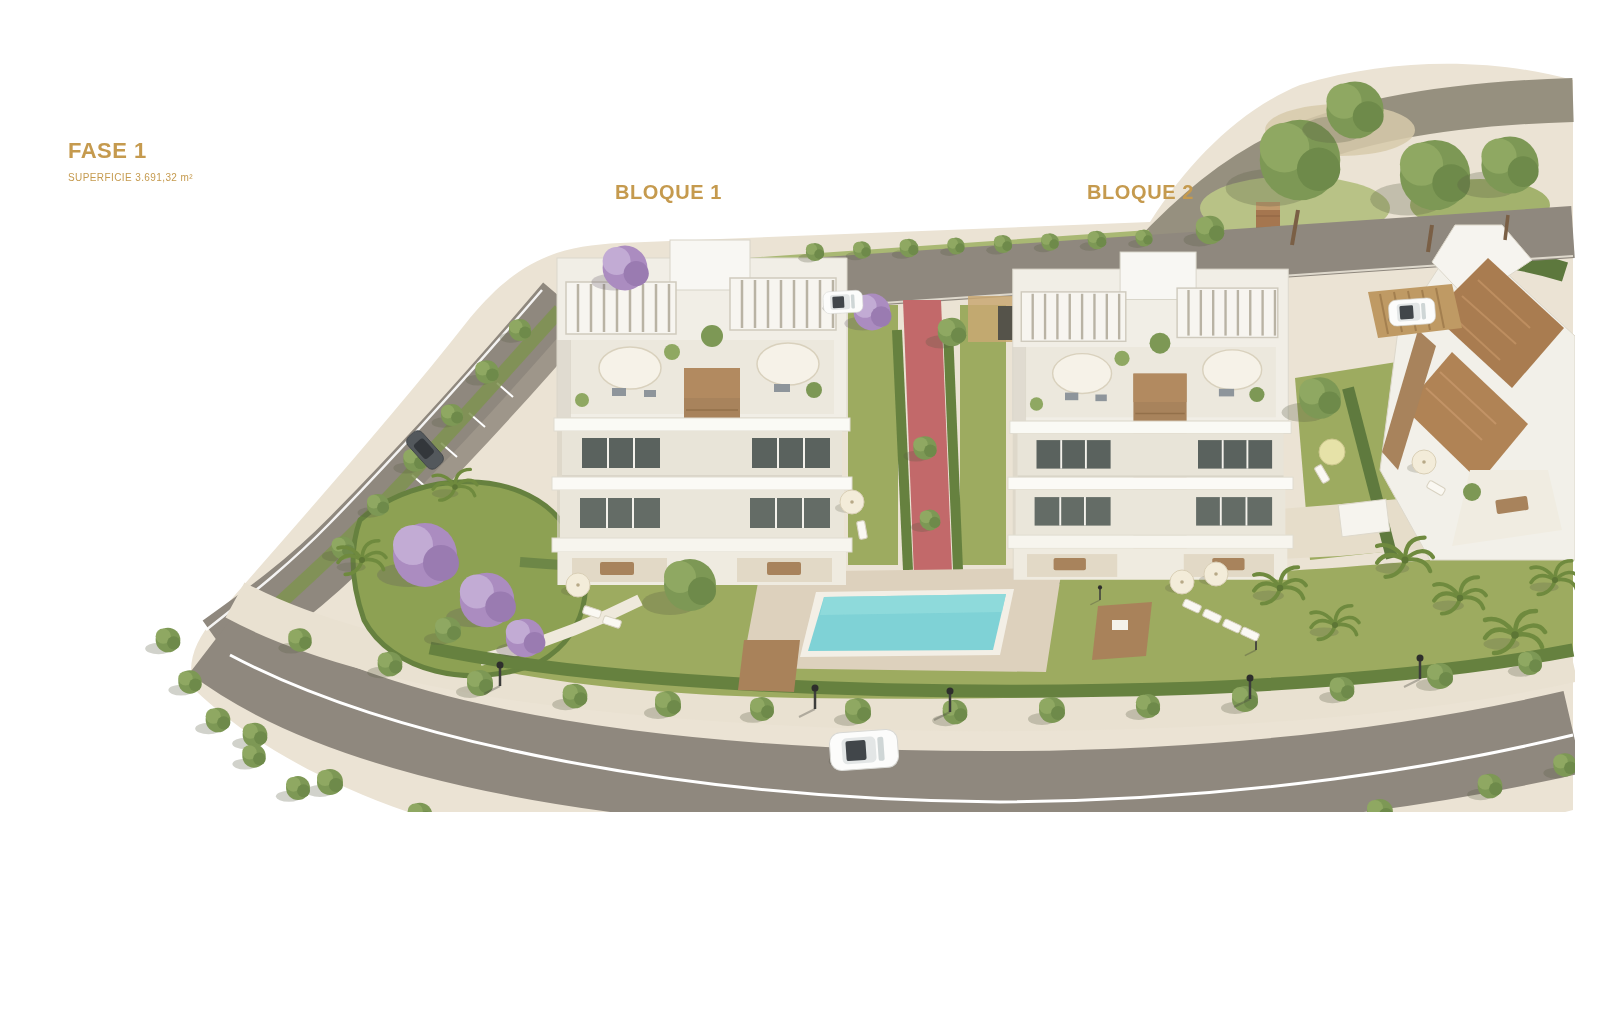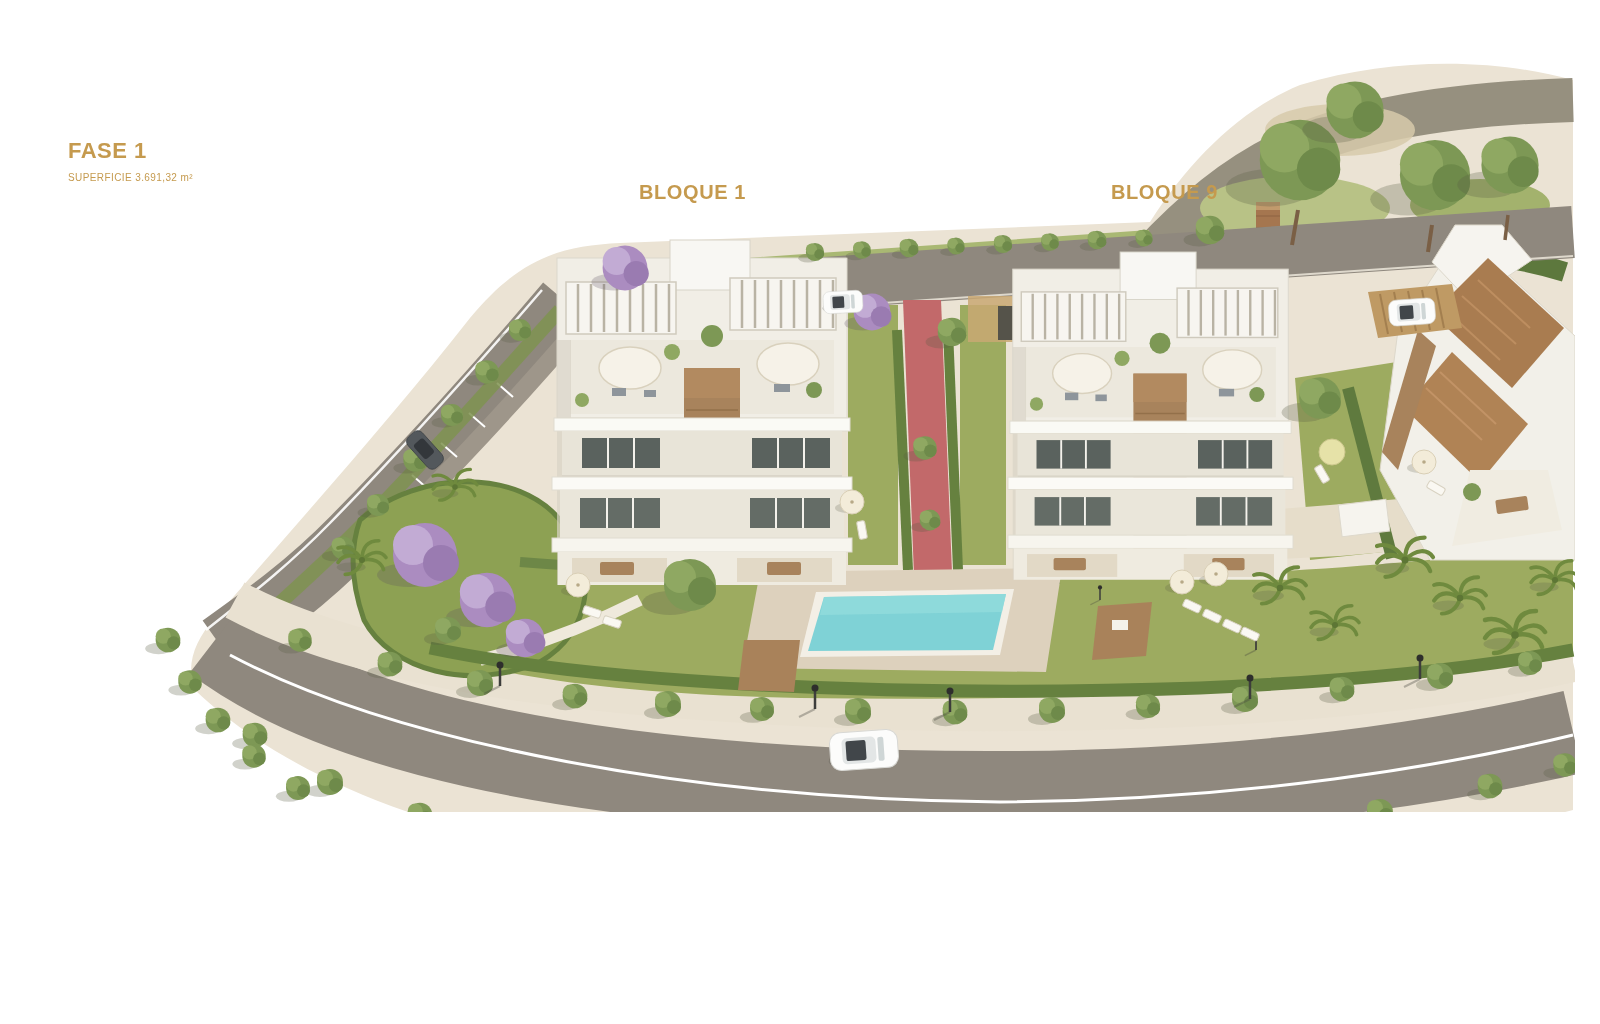--- a/index.html
+++ b/index.html
@@ -2,21 +2,21 @@
 <html><head>
 <meta charset="utf-8">
 <style>
   html,body{margin:0;padding:0;background:#ffffff;}
   .canvas{position:relative;width:1600px;height:812px;background:#ffffff;overflow:hidden;
           font-family:"Liberation Sans", sans-serif;}
   .scene{position:absolute;left:0;top:0;width:1600px;height:1024px;}
   .label{position:absolute;color:#c59a4e;white-space:nowrap;}
   .phase-title{left:68px;top:138px;font-size:22px;font-weight:600;letter-spacing:0.5px;}
   .phase-sub{left:68px;top:172px;font-size:10px;font-weight:400;letter-spacing:0.4px;}
-  .block-label{font-size:20px;font-weight:600;letter-spacing:0.6px;margin-left:24px;}
+  .block-label{font-size:20px;font-weight:600;letter-spacing:0.6px;}
   .b1{left:615px;top:181px;}
   .b2{left:1087px;top:181px;}
 </style>
 </head>
 <body>
 
 <div class="canvas">
 
 <svg class="scene" viewBox="0 0 1600 1024" xmlns="http://www.w3.org/2000/svg" xmlns:xlink="http://www.w3.org/1999/xlink">
   <defs>
@@ -412,15 +412,15 @@
     <use xlink:href="#car-white" href="#car-white"></use>
   </g>
 
   <rect x="1575" y="0" width="25" height="1024" fill="#ffffff"></rect>
   <rect x="0" y="828" width="1600" height="196" fill="url(#fadeBottom)"></rect>
 </svg>
 
 <div class="label phase-title">FASE 1</div>
 <div class="label phase-sub">SUPERFICIE 3.691,32 m²</div>
 <div class="label block-label b1">BLOQUE 1</div>
-<div class="label block-label b2">BLOQUE 9</div>
+<div class="label block-label b2">BLOQUE 2</div>
 
 </div>
 
 </body></html>

